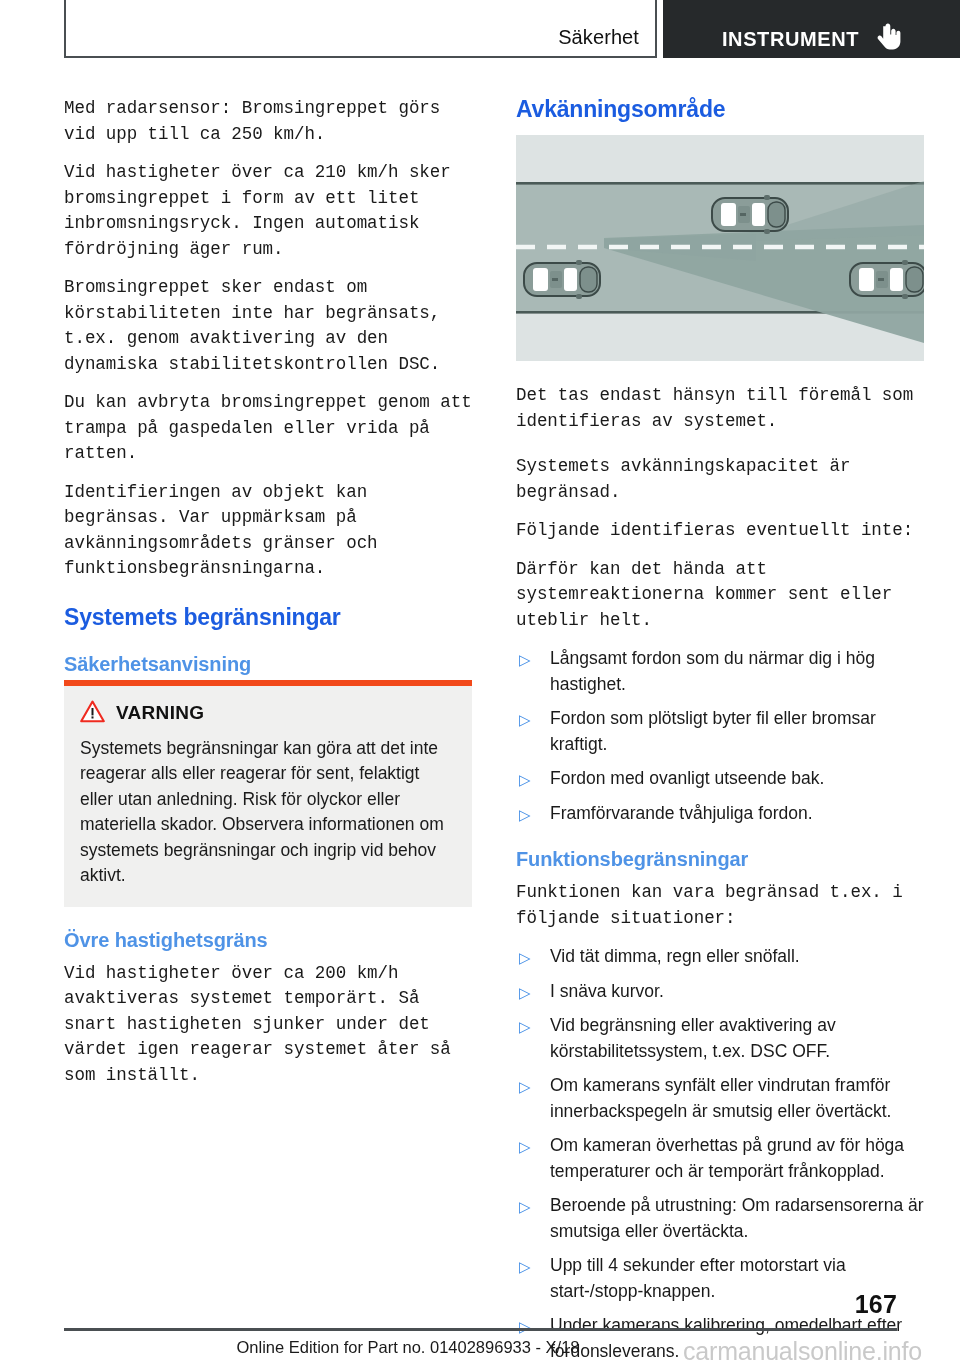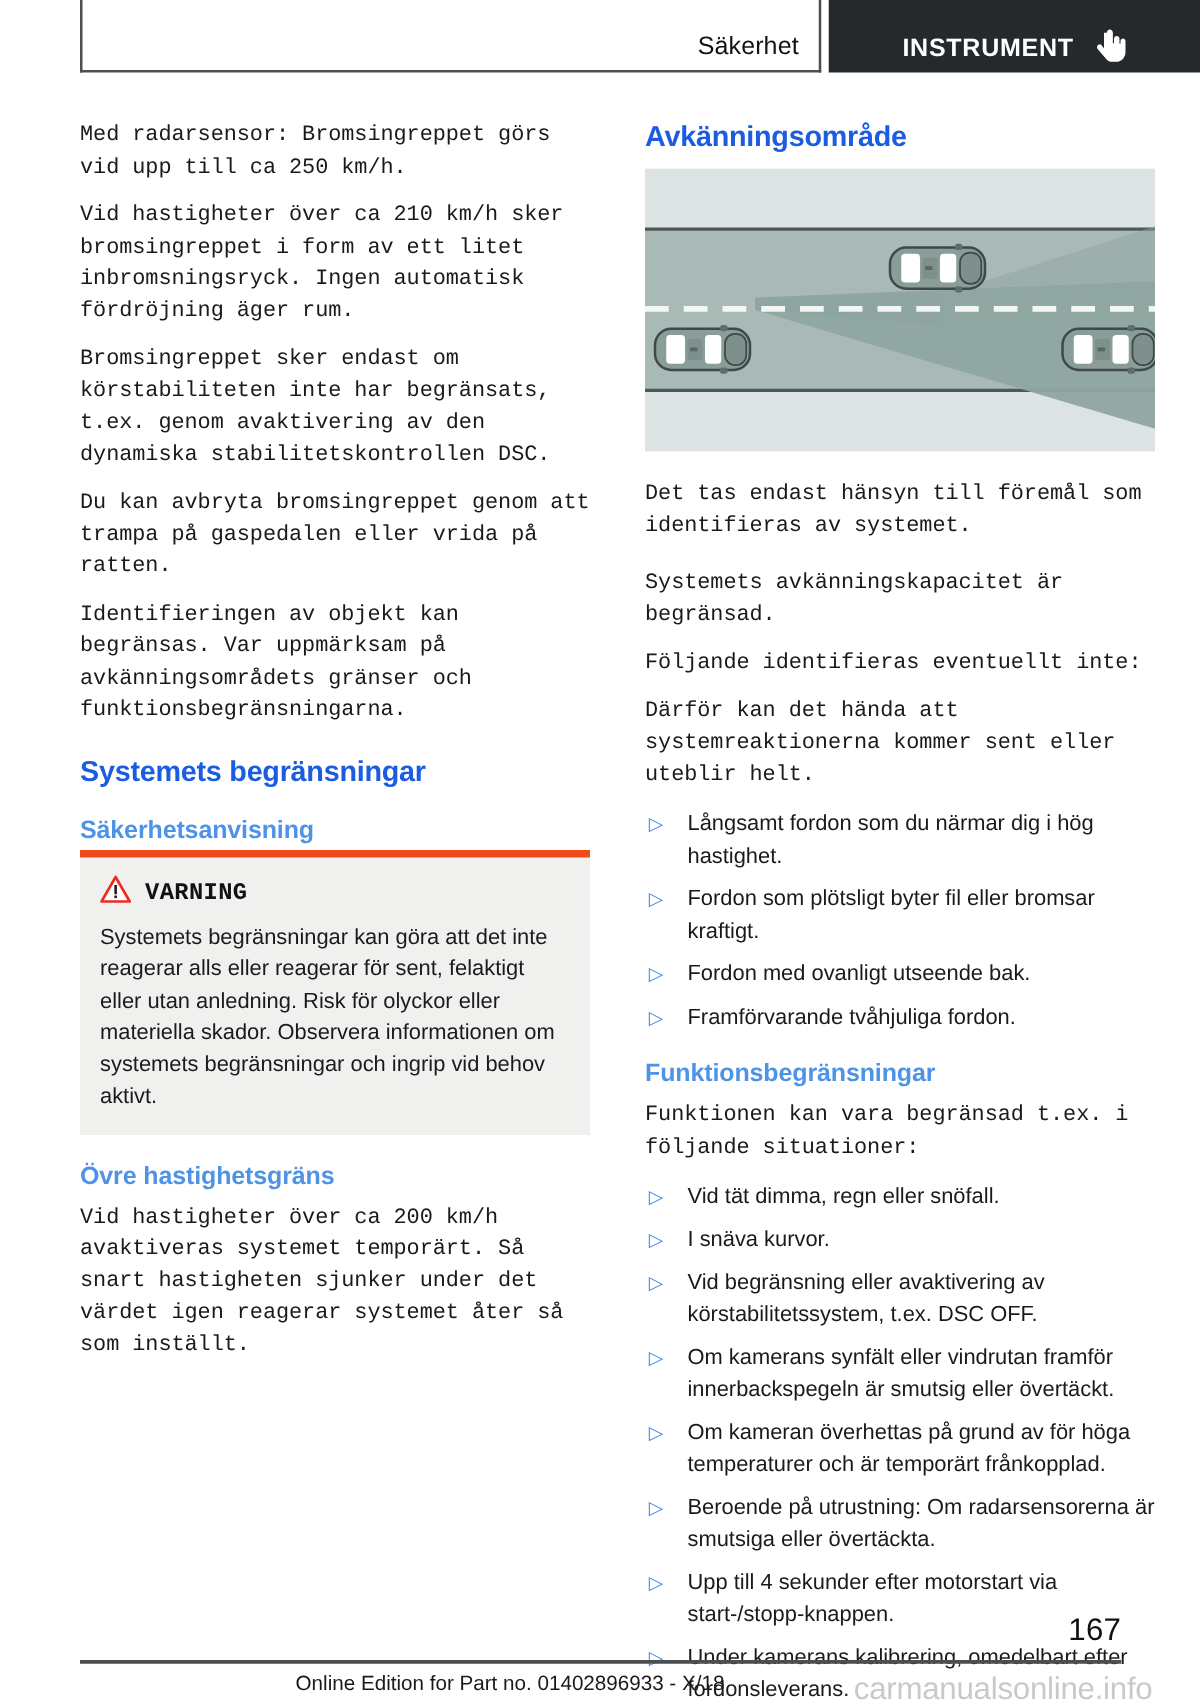--- a/index.html
+++ b/index.html
@@ -96,21 +96,20 @@
     margin: 0 0 0 0;
     background: #f0f0ef;
     border-top: 6px solid #f2491a;
     padding: 14px 16px 18px 16px;
   }
   .warn-head {
     display: flex;
     align-items: center;
     gap: 11px;
     margin-bottom: 9px;
-    font-family: Liberation Mono, monospace;
   }
   .warn-title {
     font-size: 19px;
     font-weight: bold;
     color: #111111;
     letter-spacing: 0.3px;
   }
   .warn-box p {
     font-size: 17.5px;
     line-height: 25.5px;
@@ -153,21 +152,21 @@
   .footer-rule {
     position: absolute;
     left: 64px; top: 38px;
     width: 833px; height: 3px;
     background: #4a4f52;
   }
   .page-number {
     position: absolute;
     right: 63px; top: 0px;
     font-size: 25px;
-    font-weight: normal;
+    font-weight: bold;
     color: #111111;
     letter-spacing: 0.2px;
   }
   .footer-edition {
     position: absolute;
     left: 0; top: 48px;
     width: 816px;
     text-align: center;
     font-size: 16.5px;
     color: #1a1a1a;

